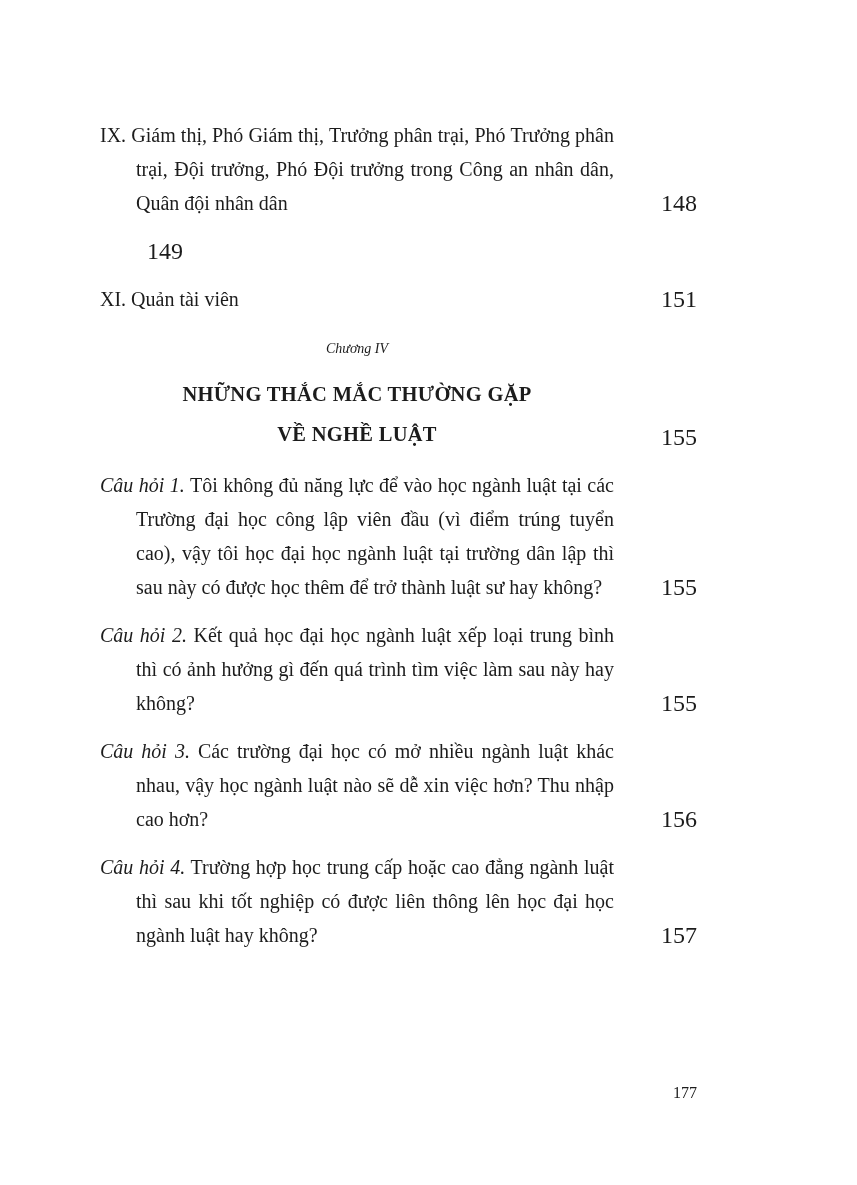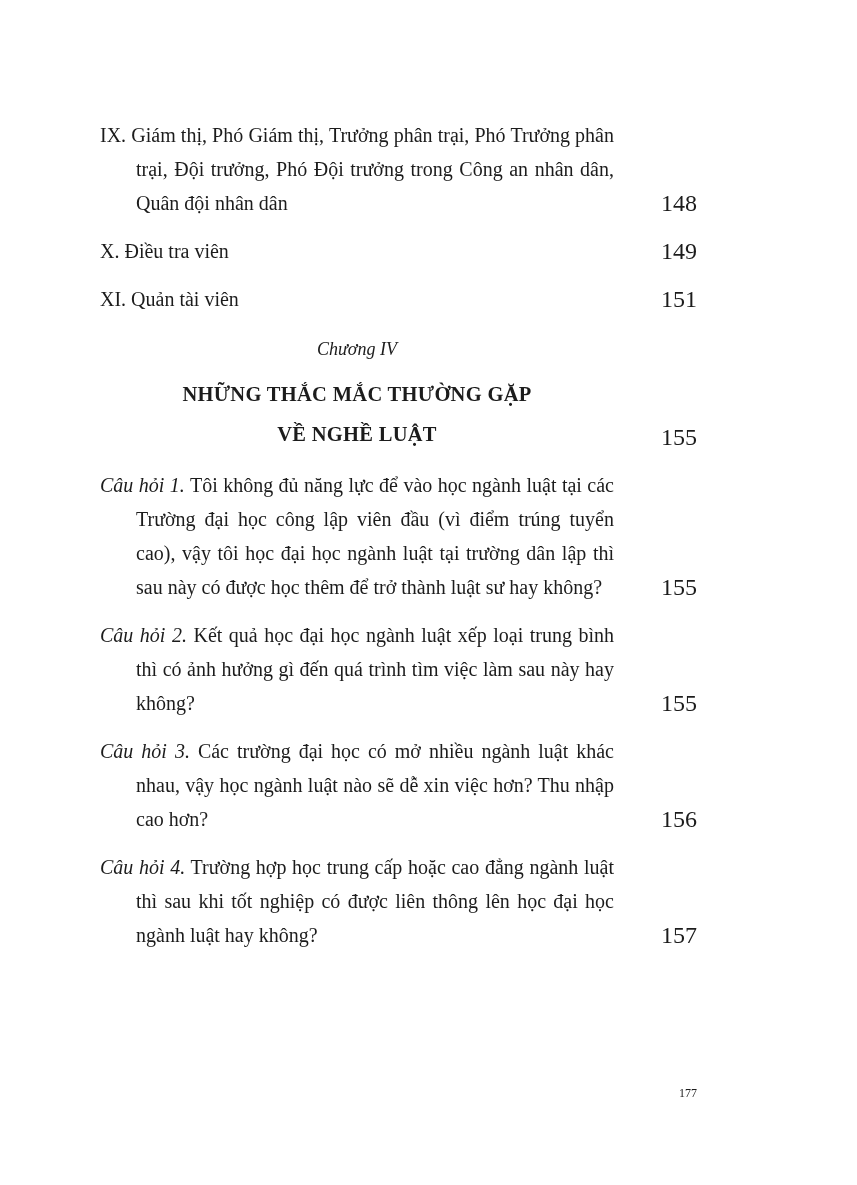--- a/index.html
+++ b/index.html
@@ -53,52 +53,51 @@
   .chapter {
     margin-top: 16px;
     margin-bottom: 14px;
   }
   .chapter-block {
     flex: 1 1 auto;
     text-align: center;
   }
   .chapter-label {
     font-style: italic;
-    font-size: 18px;
+    font-size: 14px;
     line-height: 34px;
     margin-bottom: 8px;
   }
   .chapter-title {
     font-weight: bold;
     font-size: 20.5px;
     line-height: 40px;
     letter-spacing: 0.3px;
   }
   .footer-page-number {
     position: absolute;
     left: 100px;
     top: 1076px;
     width: 597px;
     text-align: right;
-    font-size: 12px;
+    font-size: 16px;
     line-height: 34px;
   }
 </style>
 </head>
 <body>
 
 <div class="page">
   <div class="toc" id="toc-list">
   <div class="entry">
     <div class="entry-text-block"><span class="entry-label">IX.</span><span class="entry-text"> Giám thị, Phó Giám thị, Trưởng phân trại, Phó Trưởng phân trại, Đội trưởng, Phó Đội trưởng trong Công an nhân dân, Quân đội nhân dân</span></div>
     <div class="entry-page">148</div>
   </div>
 
   <div class="entry">
-    <div class="entry-text-block"><span class="entry-label">X.</span><span class="entry-text"> Điều tra viên</span></div>
     <div class="entry-page">149</div>
   </div>
 
   <div class="entry">
     <div class="entry-text-block"><span class="entry-label">XI.</span><span class="entry-text"> Quản tài viên</span></div>
     <div class="entry-page">151</div>
   </div>
 
 
   <div class="entry chapter">

